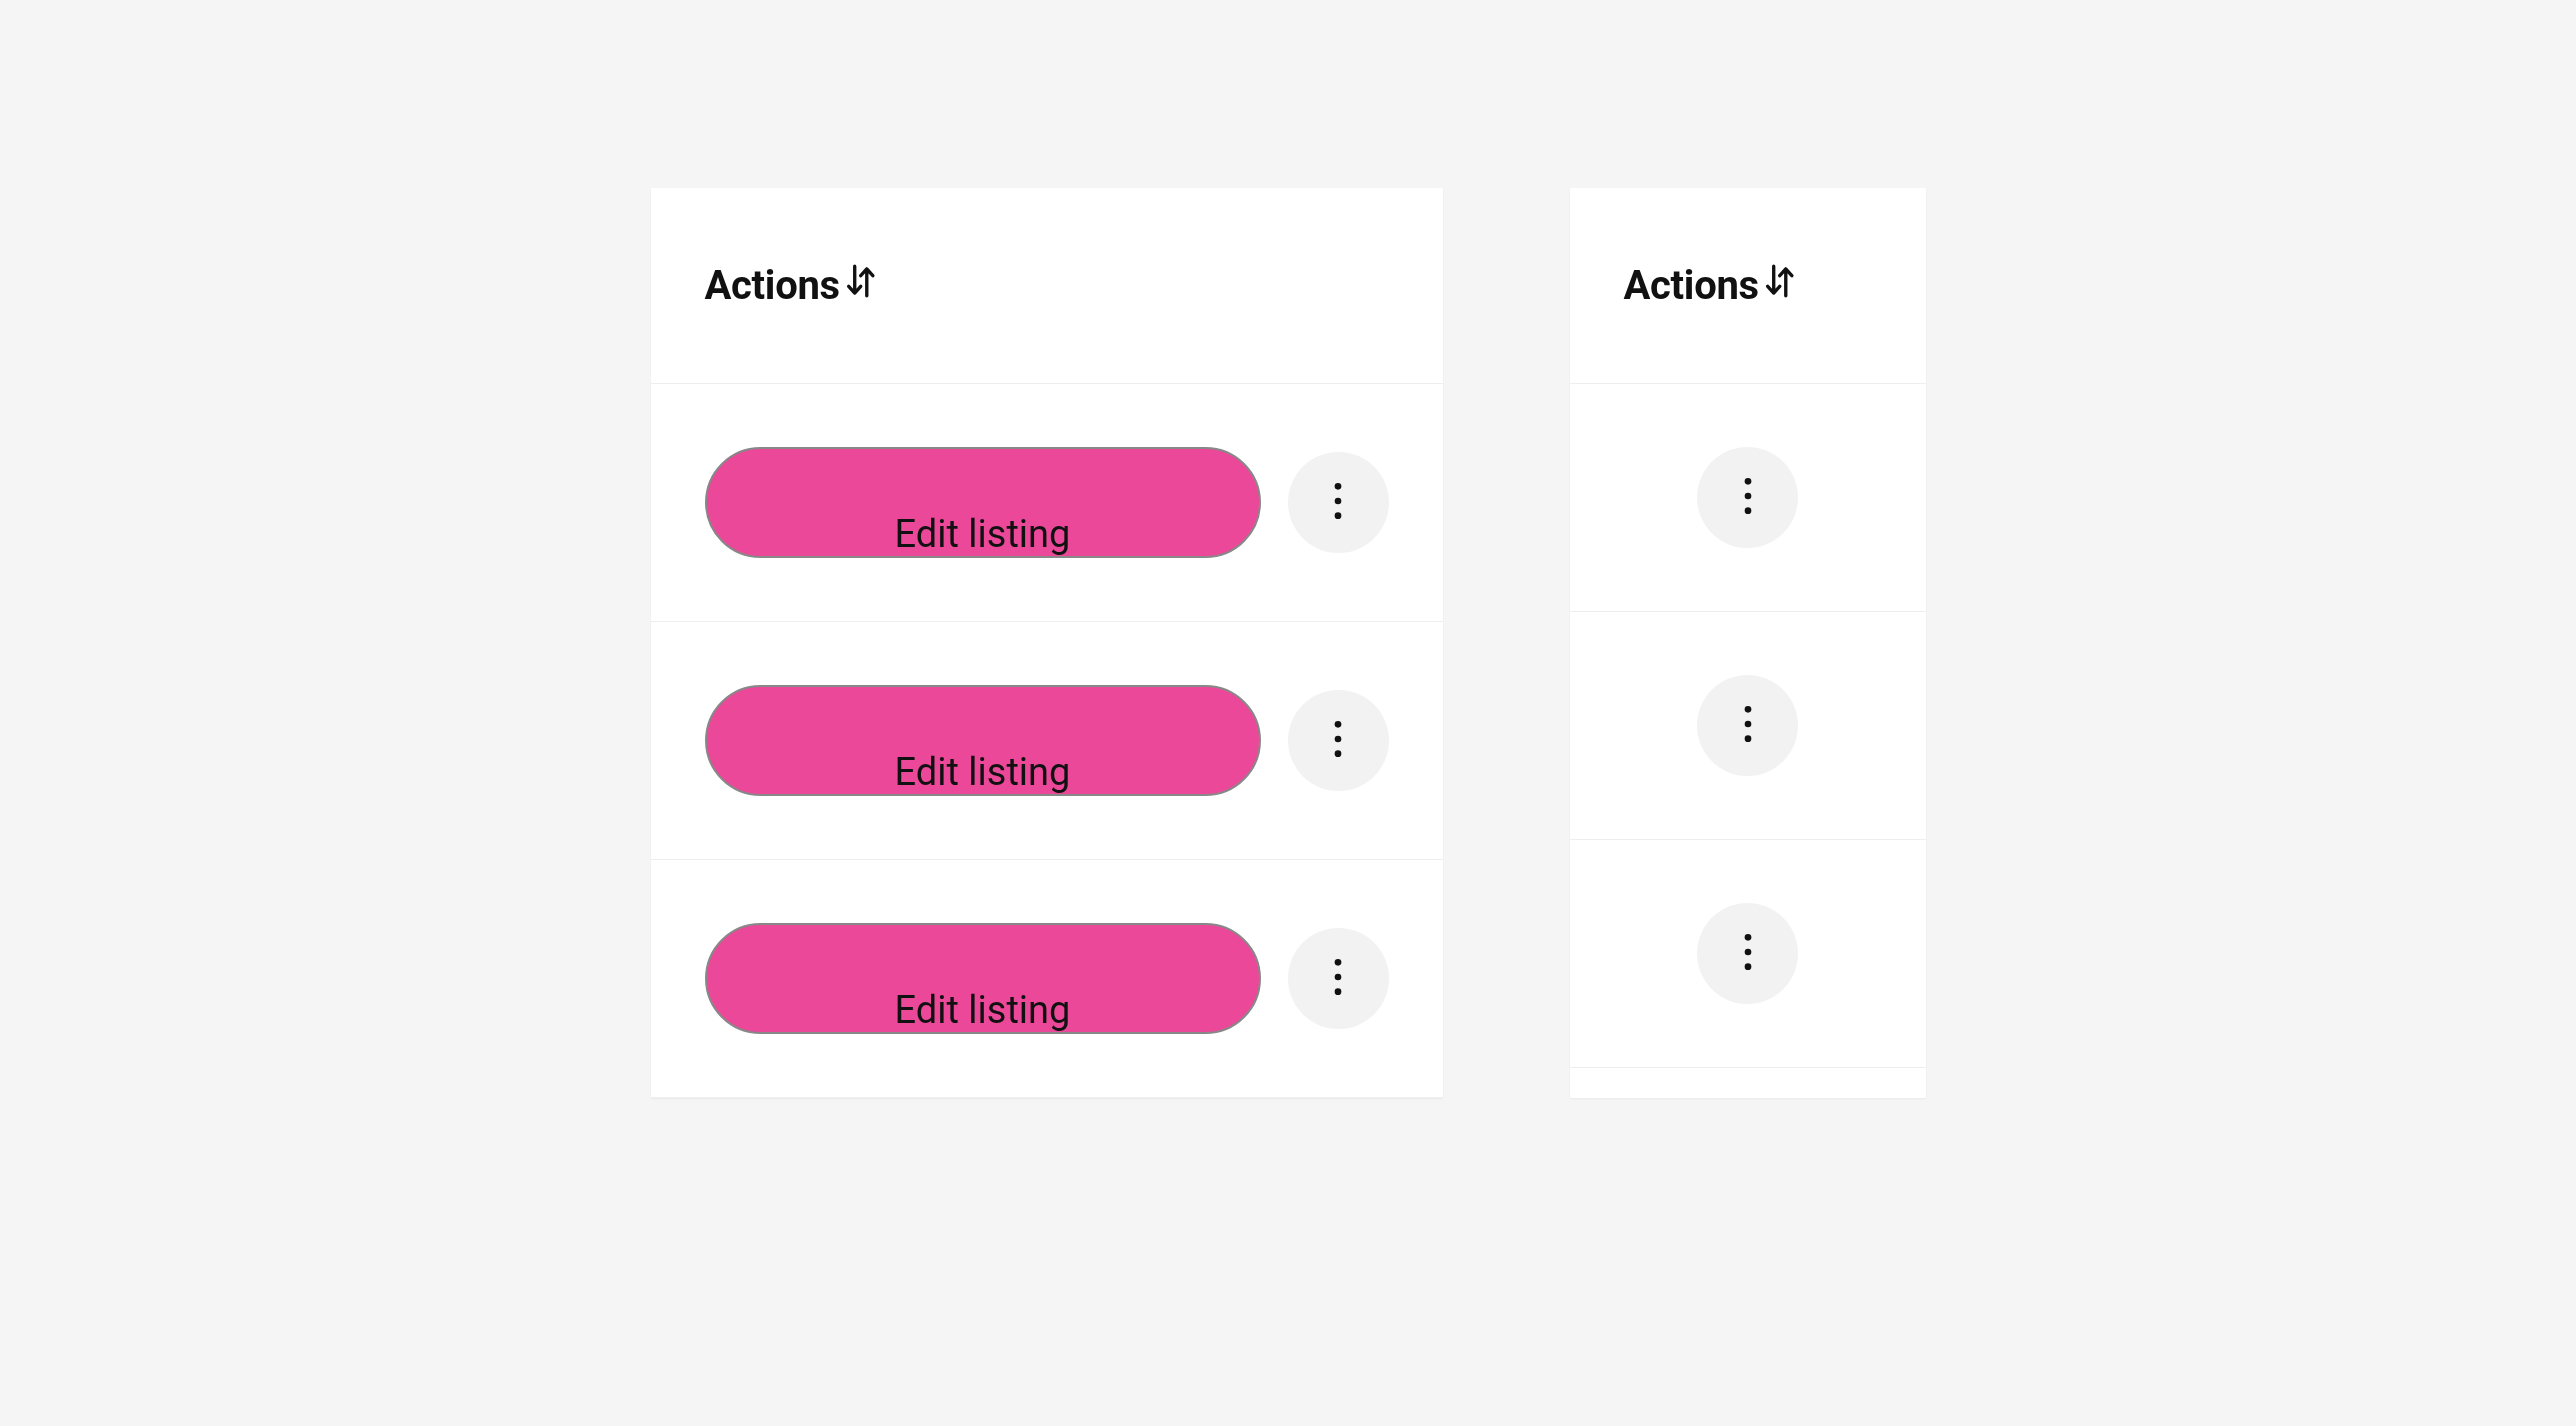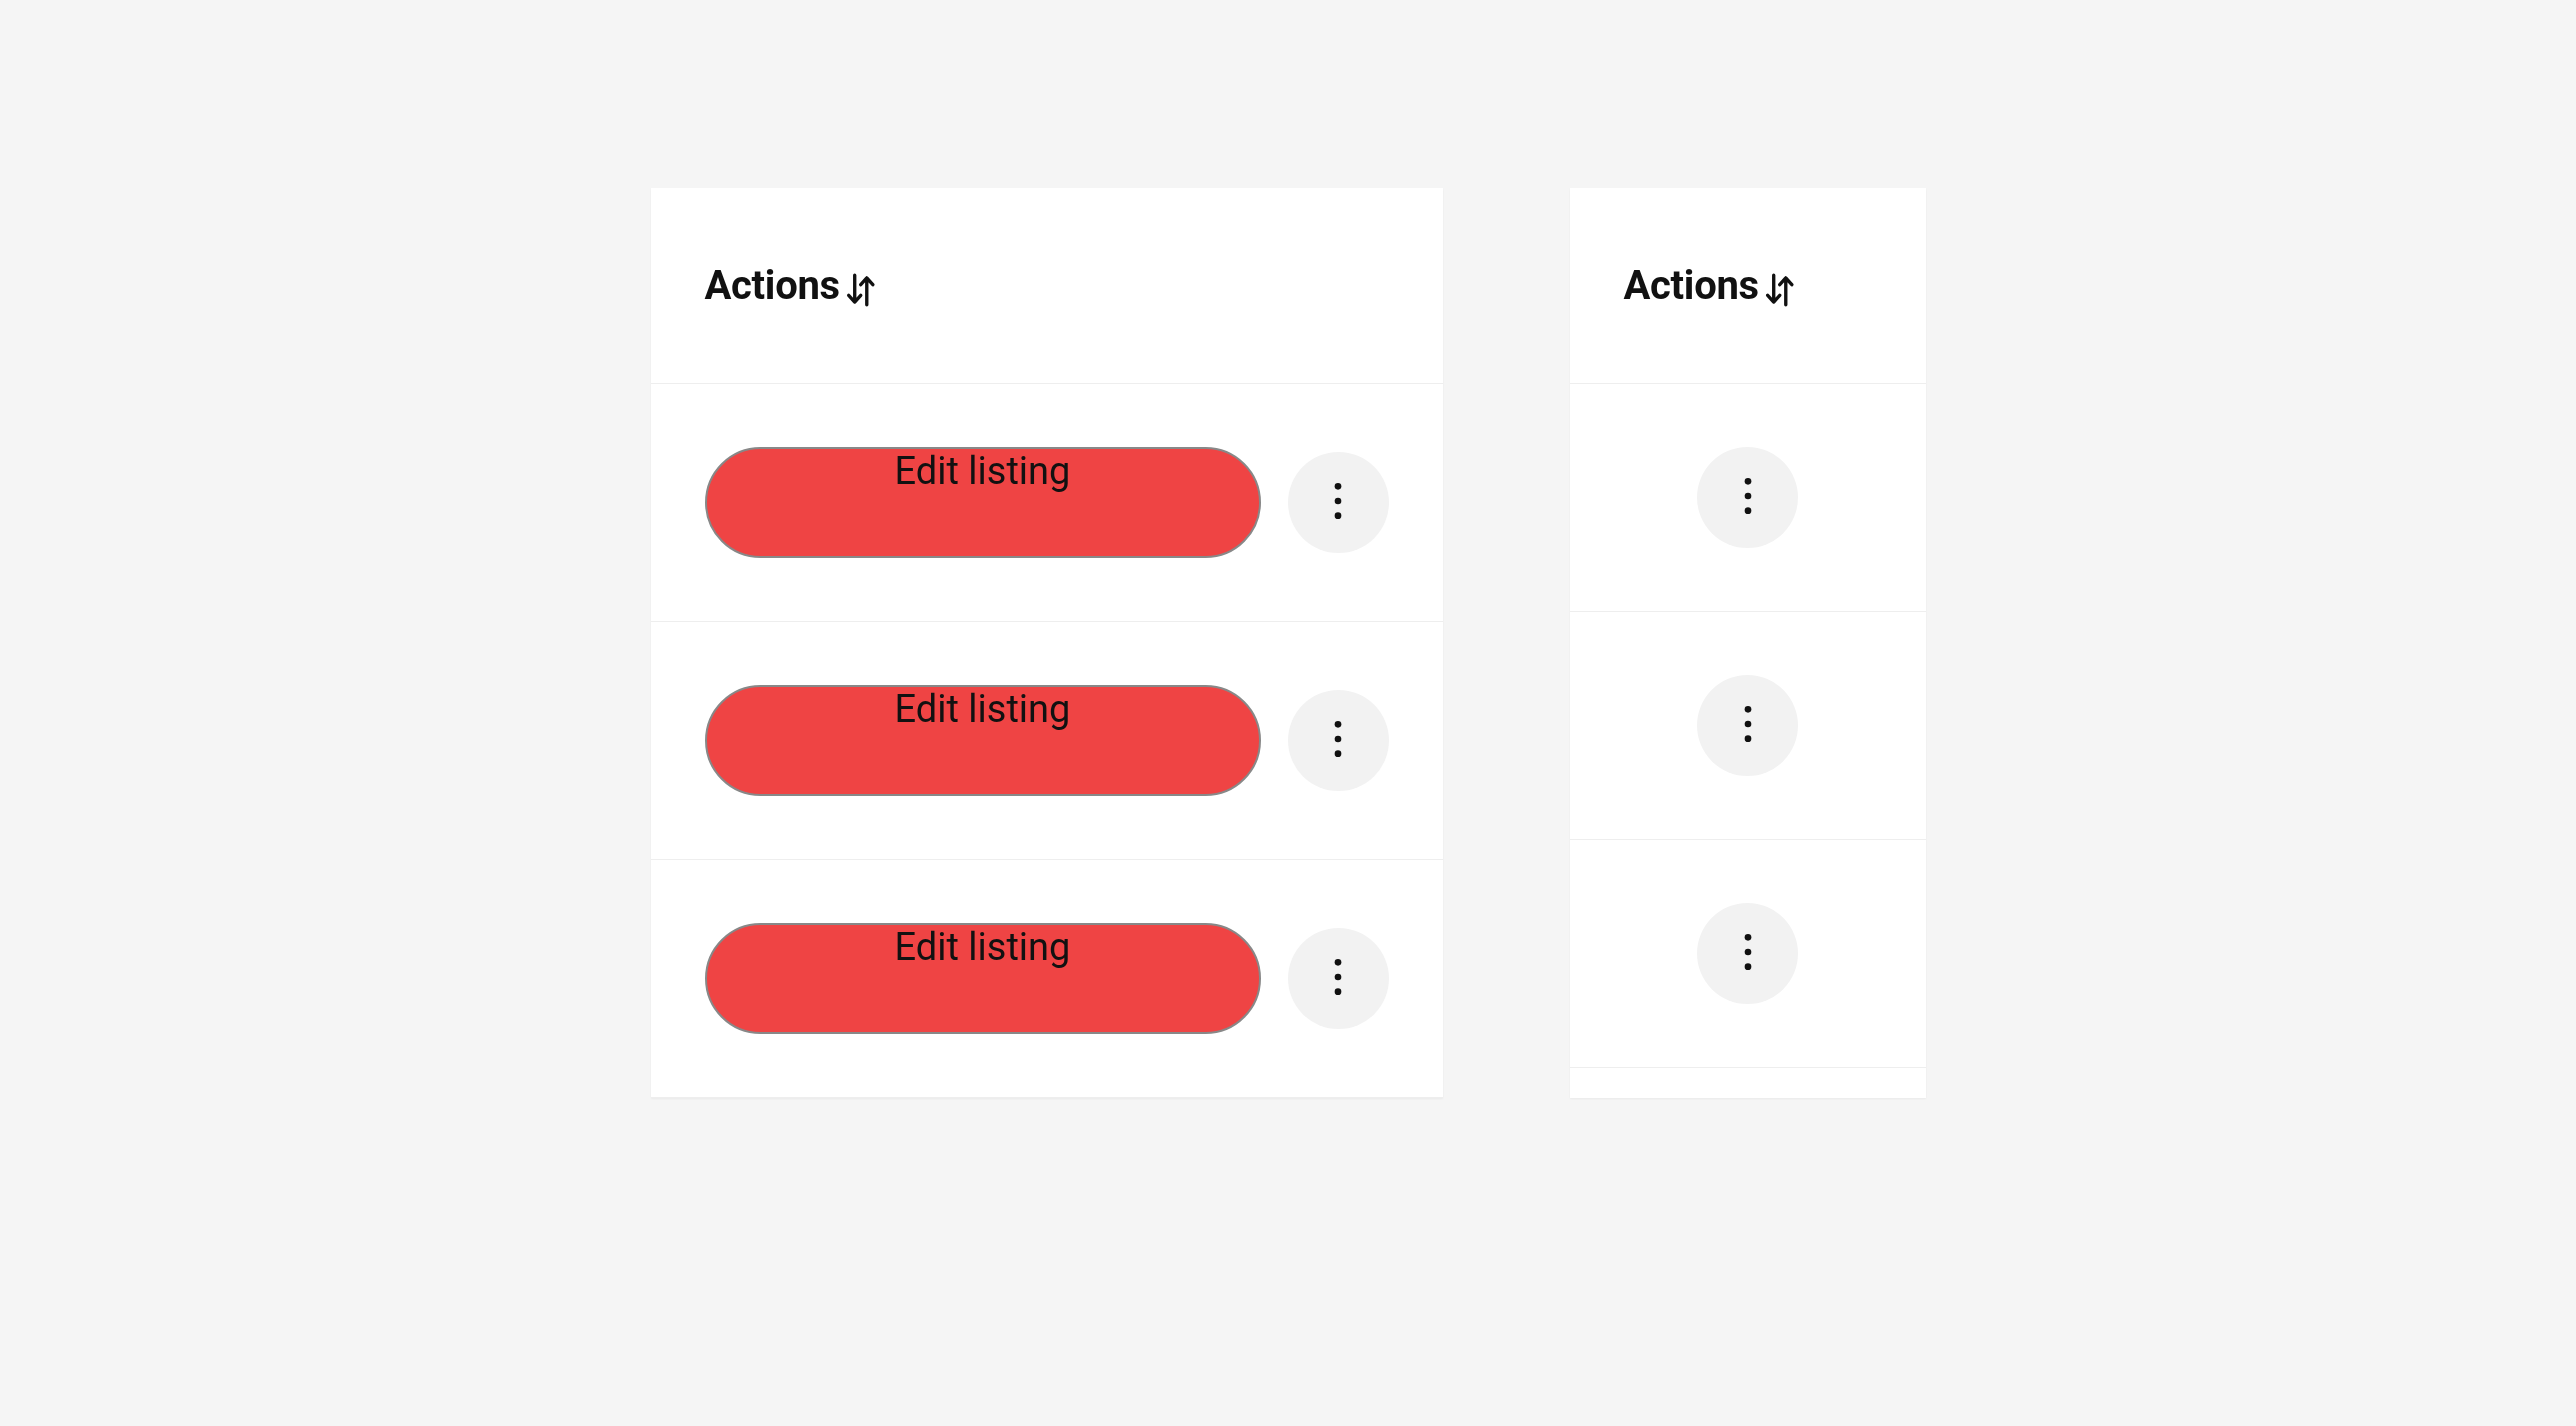--- a/index.html
+++ b/index.html
@@ -26,21 +26,21 @@
       box-shadow: 0 0.7px 2px rgba(0,0,0,0.05);
     }
     .col-wide {
       width: 792px;
     }
     .col-narrow {
       width: 356px;
     }
     .col-header {
       display: flex;
-      align-items: flex-end;
+      align-items: flex-start;
       gap: 6px;
       padding: 74px 54px 74px 54px;
       border-bottom: 1.3px solid #eeeeee;
     }
     .col-header-label {
       font-size: 40px;
       font-weight: 700;
       color: #111111;
       letter-spacing: -0.3px;
     }
@@ -61,23 +61,23 @@
     }
     .col-narrow .row {
       justify-content: center;
       padding: 63px 0;
     }
     .edit-button {
       flex: 1;
       height: 111px;
       border: 2px solid #888888;
       border-radius: 67px;
-      background: #ef4444;
-      display: flex;
-      align-items: flex-start;
+      background: #ec4899;
+      display: flex;
+      align-items: flex-end;
       justify-content: center;
       cursor: pointer;
       font-size: 38px;
       color: #111111;
       font-weight: 400;
     }
     .overflow-button {
       width: 101px;
       height: 101px;
       border-radius: 50%;

